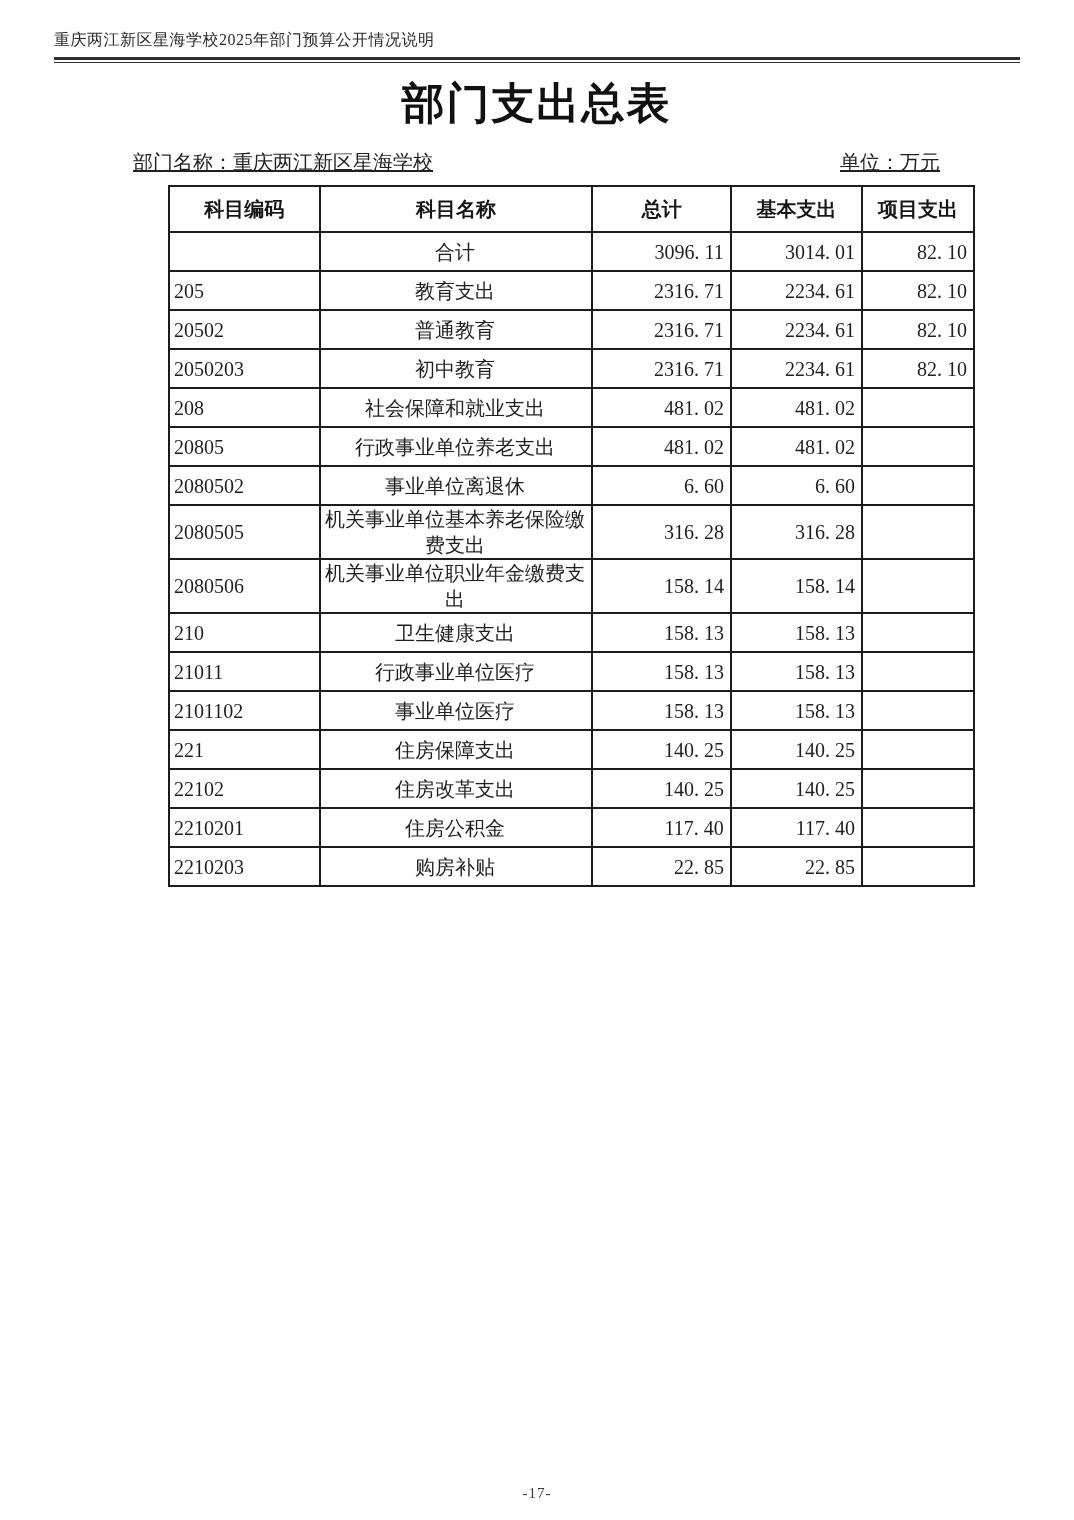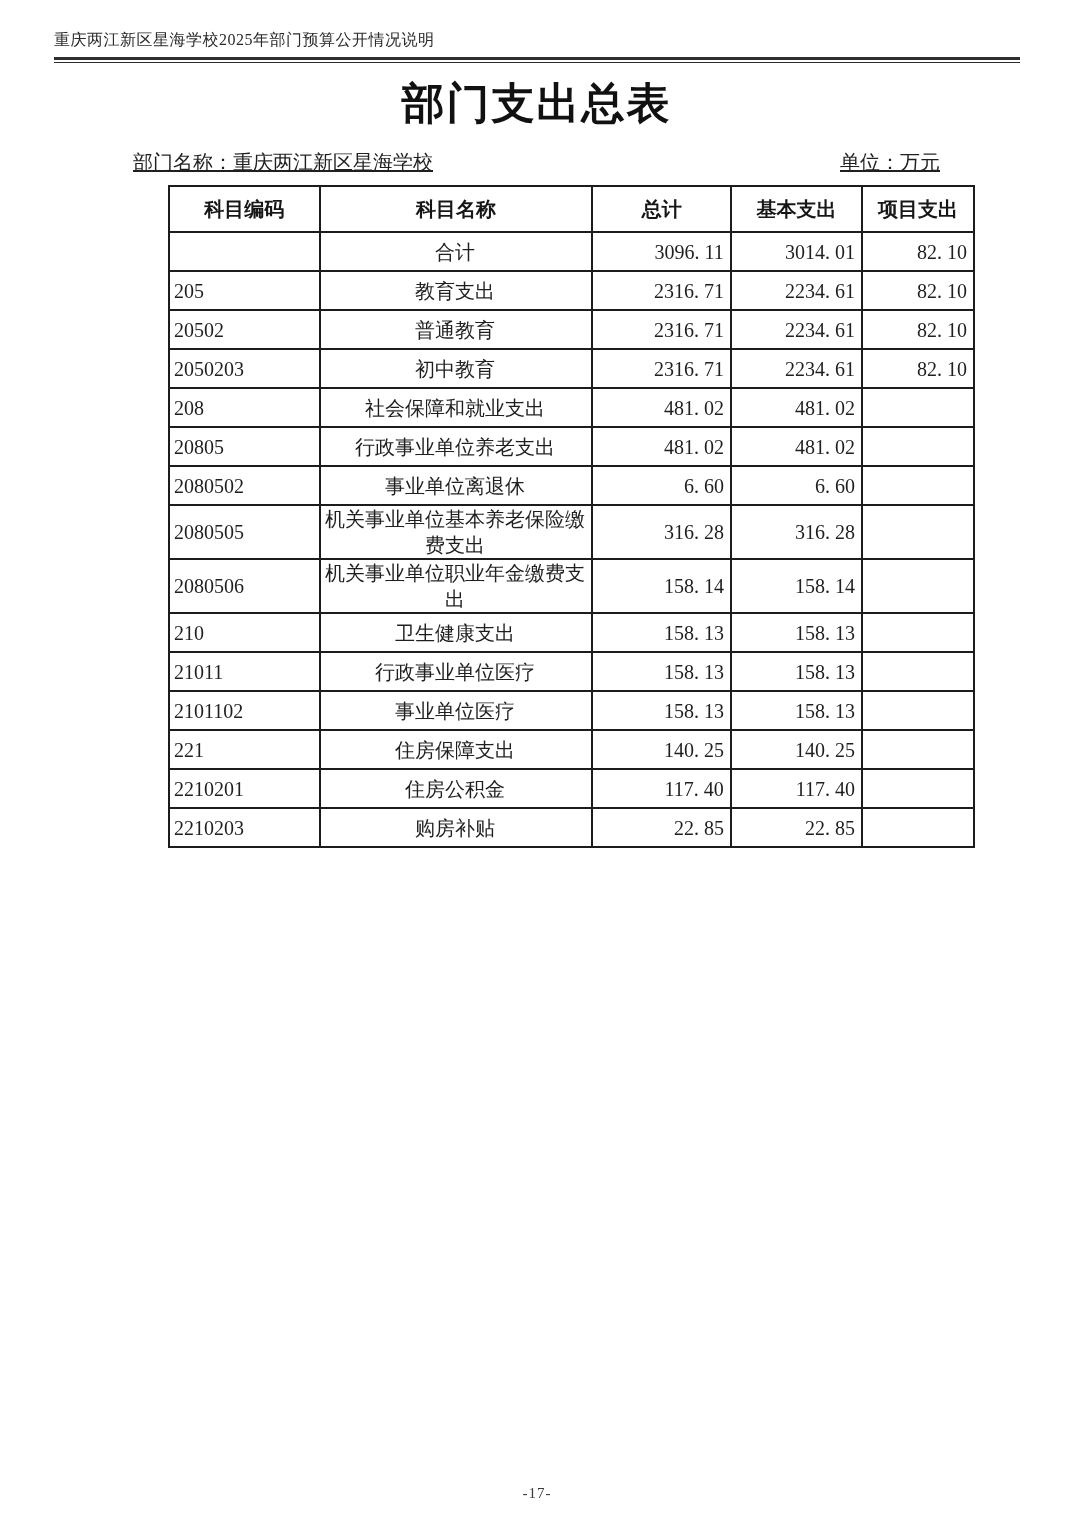--- a/index.html
+++ b/index.html
@@ -214,20 +214,27 @@
             <td class="c-num"></td>
           </tr>
           <tr>
             <td class="c-code">221</td>
             <td class="c-name">住房保障支出</td>
             <td class="c-num">140. 25</td>
             <td class="c-num">140. 25</td>
             <td class="c-num"></td>
           </tr>
           <tr>
+            <td class="c-code">22102</td>
+            <td class="c-name">住房改革支出</td>
+            <td class="c-num">140. 25</td>
+            <td class="c-num">140. 25</td>
+            <td class="c-num"></td>
+          </tr>
+          <tr>
             <td class="c-code">2210201</td>
             <td class="c-name">住房公积金</td>
             <td class="c-num">117. 40</td>
             <td class="c-num">117. 40</td>
             <td class="c-num"></td>
           </tr>
           <tr>
             <td class="c-code">2210203</td>
             <td class="c-name">购房补贴</td>
             <td class="c-num">22. 85</td>

